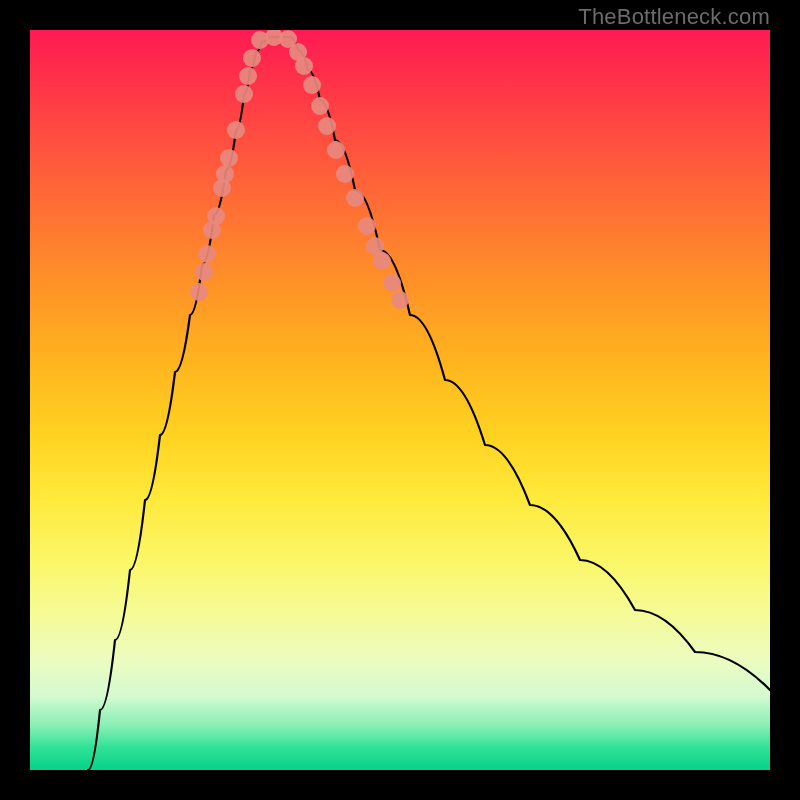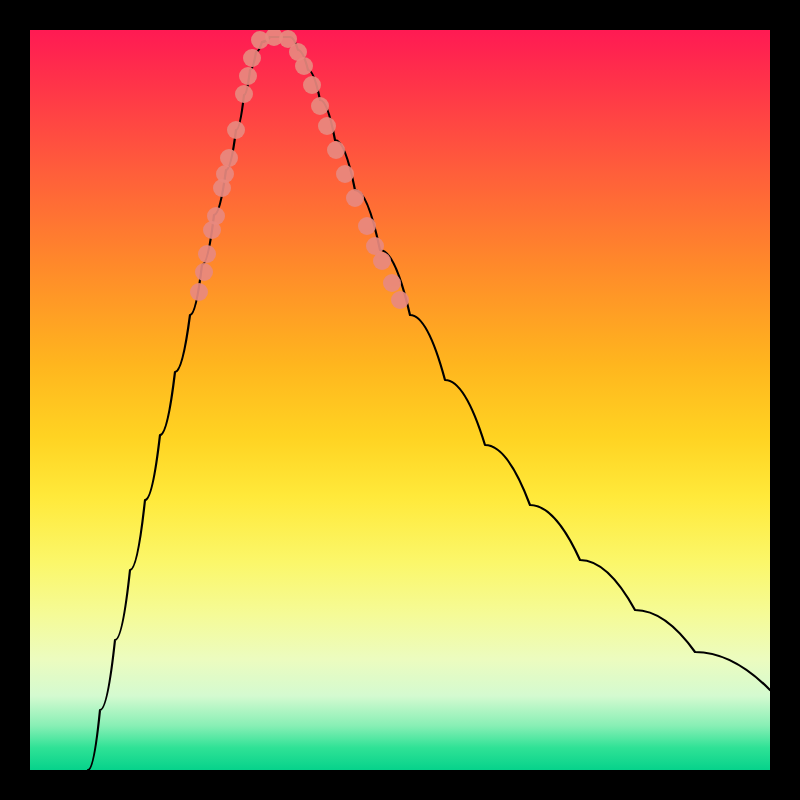--- a/index.html
+++ b/index.html
@@ -70,20 +70,21 @@
   .dot {
     fill: #e8897f;
     fill-opacity: 0.92;
     stroke: none;
   }
 </style>
 </head>
 <body>
 
 <div class="frame">
+  <div class="watermark">TheBottleneck.com</div>
 
   <div class="plot">
     <div class="gradient"></div>
     <svg viewBox="0 0 740 740" width="740" height="740">
       <g>
         <path id="curve-left" class="curve" d="M 58 740 Q 64 740 70 680 Q 77.5 680 85 610 Q 92.5 610 100 540 Q 107.5 540 115 470 Q 122.5 470 130 405 Q 137.5 405 145 342 Q 152.5 342 160 285 Q 166 285 172 235 Q 178 235 184 185 Q 190 185 196 140 Q 201 140 206 100 Q 210 100 214 65 Q 217 65 220 40 Q 223 40 226 22 Q 229 22 232 12 Q 236 12 240 7"></path>
         <path id="curve-floor" class="curve" d="M 232 12 Q 236 12 240 7 Q 245 7 250 7 Q 255 7 260 7"></path>
         <path id="curve-right" class="curve" d="M 260 7 Q 264 7 268 20 Q 273 20 278 40 Q 284 40 290 70 Q 297.5 70 305 110 Q 315 110 325 160 Q 337.5 160 350 220 Q 365 220 380 285 Q 397.5 285 415 350 Q 435 350 455 415 Q 477.5 415 500 475 Q 525 475 550 530 Q 577.5 530 605 580 Q 635 580 665 622 Q 702.5 622 740 660"></path>
       </g>
       <g id="dots">

